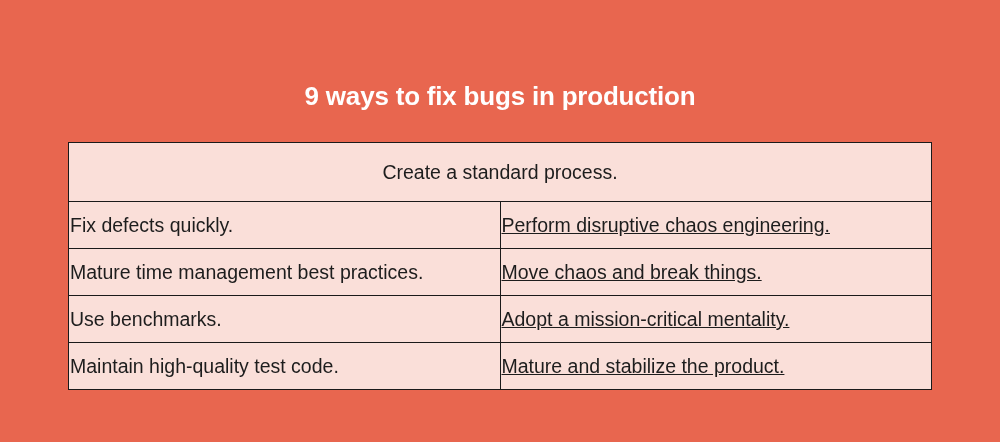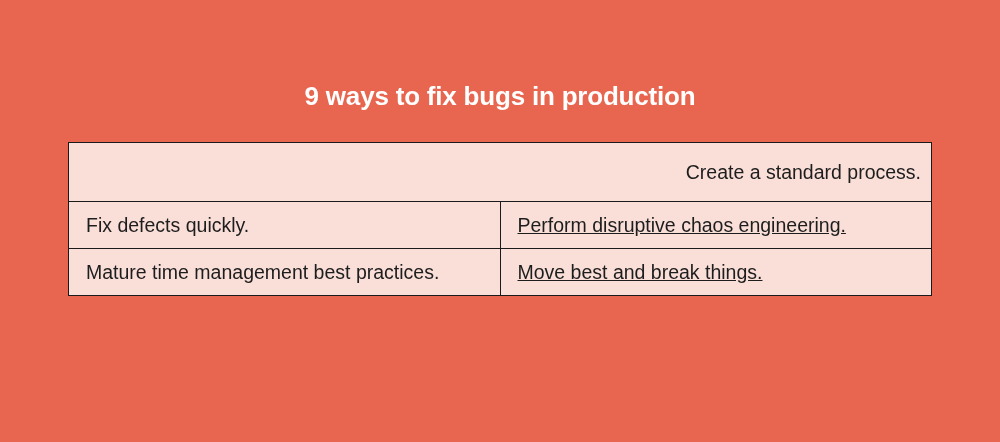--- a/index.html
+++ b/index.html
@@ -45,27 +45,27 @@
     background: #fadfd9;
   }
   table.fix-table td {
     border: 1px solid #1a1a1a;
     background: #fadfd9;
     color: #1d1d1d;
     font-size: 19.5px;
     line-height: 24px;
     height: 47px;
     box-sizing: border-box;
-    padding: 0 17px;
+    padding: 0 1px;
     vertical-align: middle;
     white-space: nowrap;
     overflow: hidden;
   }
   table.fix-table td.header-cell {
-    text-align: right;
+    text-align: center;
     padding: 17px 10px;
     border-radius: 6px;
   }
   table.fix-table td.col-left {
     width: 432px;
   }
   table.fix-table td.col-right {
     width: 432px;
     text-decoration: underline;
   }
@@ -82,19 +82,27 @@
       <tbody>
         <tr>
           <td class="header-cell" colspan="2">Create a standard process.</td>
         </tr>
         <tr>
           <td class="col-left">Fix defects quickly.</td>
           <td class="col-right">Perform disruptive chaos engineering.</td>
         </tr>
         <tr>
           <td class="col-left">Mature time management best practices.</td>
-          <td class="col-right">Move best and break things.</td>
+          <td class="col-right">Move chaos and break things.</td>
+        </tr>
+        <tr>
+          <td class="col-left">Use benchmarks.</td>
+          <td class="col-right">Adopt a mission-critical mentality.</td>
+        </tr>
+        <tr>
+          <td class="col-left">Maintain high-quality test code.</td>
+          <td class="col-right">Mature and stabilize the product.</td>
         </tr>
       </tbody>
     </table>
   </div>
 
 </div>
 
 </body></html>

